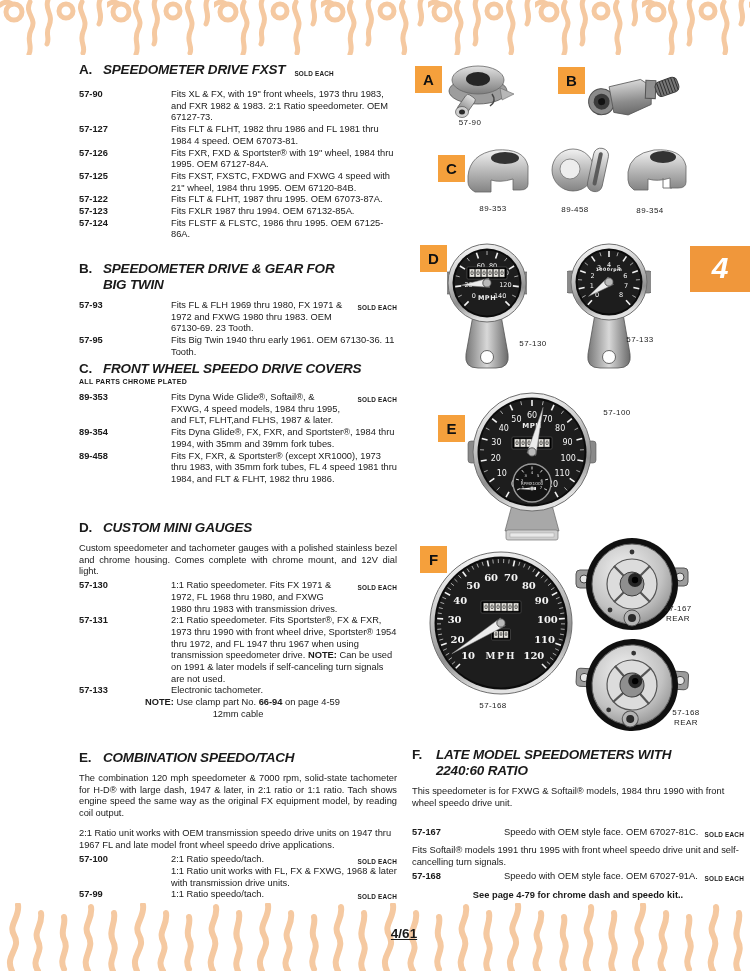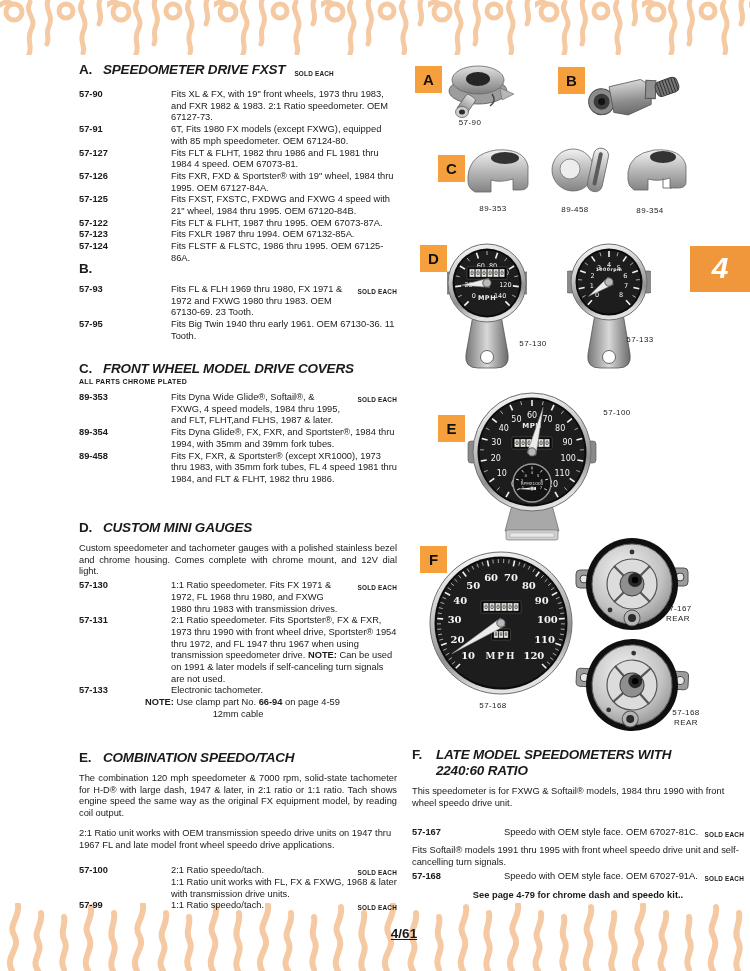--- a/index.html
+++ b/index.html
@@ -79,24 +79,20 @@
     <div class="hd">
       <span class="ltr">A.</span>
       <span class="ttl">SPEEDOMETER DRIVE FXST</span>
       <span class="sold-inline">SOLD EACH</span>
     </div>
     <div class="row">
         <span class="pn">57-90</span>
         <span class="desc">Fits XL &amp; FX, with 19" front wheels, 1973 thru 1983, and FXR 1982 &amp; 1983. 2:1 Ratio speedometer. OEM 67127-73.</span>
       </div>
     <div class="row">
-        <span class="pn">57-91</span>
-        <span class="desc">6T, Fits 1980 FX models (except FXWG), equipped with 85 mph speedometer. OEM 67124-80.</span>
-      </div>
-    <div class="row">
         <span class="pn">57-127</span>
         <span class="desc">Fits FLT &amp; FLHT, 1982 thru 1986 and FL 1981 thru 1984 4 speed. OEM 67073-81.</span>
       </div>
     <div class="row">
         <span class="pn">57-126</span>
         <span class="desc">Fits FXR, FXD &amp; Sportster® with 19" wheel, 1984 thru 1995. OEM 67127-84A.</span>
       </div>
     <div class="row">
         <span class="pn">57-125</span>
         <span class="desc">Fits FXST, FXSTC, FXDWG and FXWG 4 speed with 21" wheel, 1984 thru 1995. OEM 67120-84B.</span>
@@ -111,36 +107,37 @@
       </div>
     <div class="row">
         <span class="pn">57-124</span>
         <span class="desc">Fits FLSTF &amp; FLSTC, 1986 thru 1995.  OEM 67125-86A.</span>
       </div>
   </div>
 
   <div class="sec" style="top:261px">
     <div class="hd">
       <span class="ltr">B.</span>
+      <span class="ttl"><span>SPEEDOMETER DRIVE &amp; GEAR FOR</span><br><span>BIG TWIN</span></span>
     </div>
     <div class="row">
         <span class="pn">57-93</span>
         <span class="desc" style="padding-right:52px">Fits FL &amp; FLH 1969 thru 1980, FX 1971 &amp; 1972 and FXWG 1980 thru 1983. OEM 67130-69. 23 Tooth.</span>
         <span class="sold">SOLD EACH</span>
       </div>
     <div class="row">
         <span class="pn">57-95</span>
         <span class="desc">Fits Big Twin 1940 thru early 1961. OEM 67130-36. 11 Tooth.</span>
       </div>
   </div>
 
   <div class="sec" style="top:361px">
     <div class="hd" style="margin-bottom:3px">
       <span class="ltr">C.</span>
-      <span class="ttl">FRONT WHEEL MODEL DRIVE COVERS</span>
+      <span class="ttl">FRONT WHEEL SPEEDO DRIVE COVERS</span>
     </div>
     <div class="subnote">ALL PARTS CHROME PLATED</div>
     <div class="row">
         <span class="pn">89-353</span>
         <span class="desc" style="padding-right:52px">Fits Dyna Wide Glide®, Softail®, &amp; FXWG, 4 speed models, 1984 thru 1995, and FLT, FLHT,and FLHS, 1987 &amp; later.</span>
         <span class="sold">SOLD EACH</span>
       </div>
     <div class="row">
         <span class="pn">89-354</span>
         <span class="desc">Fits Dyna Glide®, FX, FXR, and Sportster®, 1984 thru 1994, with 35mm and 39mm fork tubes.</span>
@@ -173,21 +170,21 @@
     <div class="noteline"><b class="inb">NOTE:</b><span> Use clamp part No. </span><b class="inb">66-94</b><span> on page 4-59</span></div>
     <div class="cableline">12mm cable</div>
   </div>
 
   <div class="sec" style="top:750px">
     <div class="hd">
       <span class="ltr">E.</span>
       <span class="ttl">COMBINATION SPEEDO/TACH</span>
     </div>
     <div class="intro just">The combination 120 mph speedometer &amp; 7000 rpm, solid-state tachometer for H-D® with large dash, 1947 &amp; later, in 2:1 ratio or 1:1 ratio. Tach shows engine speed the same way as the original FX equipment model, by reading coil output.</div>
-    <div class="intro" style="margin-bottom:14px">2:1 Ratio unit works with OEM transmission speedo drive units on 1947 thru 1967 FL and late model front wheel speedo drive applications.</div>
+    <div class="intro" style="margin-bottom:3px">2:1 Ratio unit works with OEM transmission speedo drive units on 1947 thru 1967 FL and late model front wheel speedo drive applications.</div>
     <div class="row">
         <span class="pn">57-100</span>
         <span class="desc"><span>2:1 Ratio speedo/tach.</span><br><span>1:1 Ratio unit works with FL, FX &amp; FXWG, 1968 &amp; later with transmission drive units.</span></span>
         <span class="sold">SOLD EACH</span>
       </div>
     <div class="row">
         <span class="pn">57-99</span>
         <span class="desc">1:1 Ratio speedo/tach.</span>
         <span class="sold">SOLD EACH</span>
       </div>

